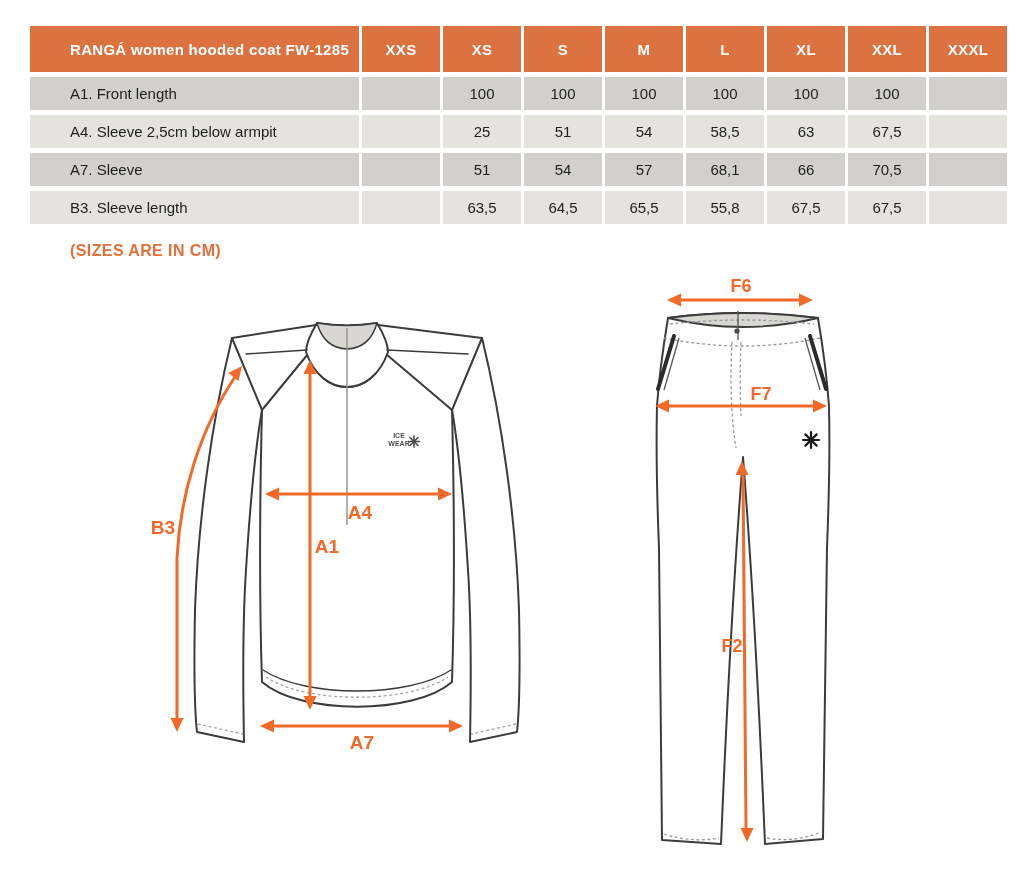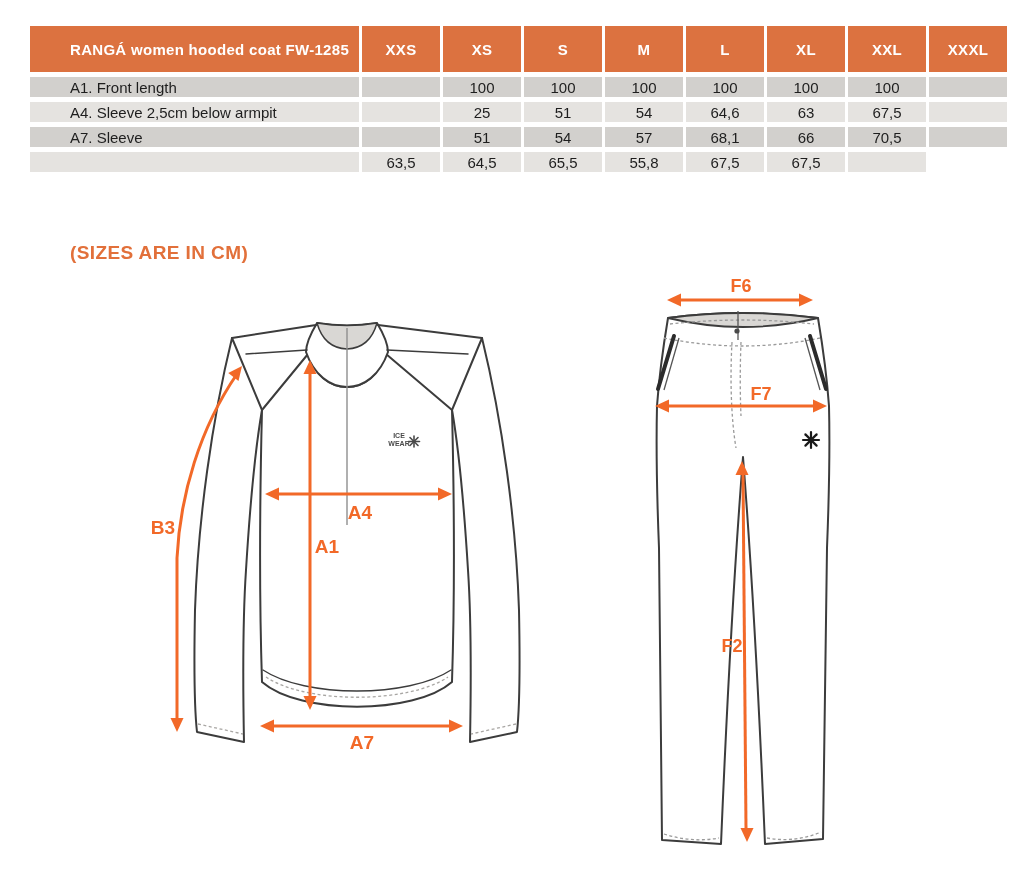--- a/index.html
+++ b/index.html
@@ -4,25 +4,25 @@
 <style>
   html,body{margin:0;padding:0;background:#fff;}
   .stage{position:relative;width:1034px;height:888px;background:#fff;
          font-family:"Liberation Sans",sans-serif;overflow:hidden;}
   .size-table{position:absolute;left:30px;top:26px;width:977px;display:grid;
               grid-template-columns:329px repeat(8,1fr);column-gap:3px;row-gap:5px;}
   .cell{display:flex;align-items:center;justify-content:center;font-size:15px;
         color:var(--cell-text,#1E1E1E);}
   .th{height:46px;background:var(--header-bg,#DC7240);color:var(--header-text,#fff);
       font-weight:bold;letter-spacing:.3px;}
-  .td{height:20px;}
+  .td{height:33px;}
   .lab{justify-content:flex-start;padding-left:40px;box-sizing:border-box;}
   .dark{background:var(--row-dark,#D2D0CD);}
   .light{background:var(--row-light,#E5E3E0);}
-  .note{position:absolute;left:70px;top:242px;font-size:19px;font-weight:bold;
+  .note{position:absolute;left:70px;top:242px;font-size:16px;font-weight:bold;
         letter-spacing:.4px;color:var(--note-text,#E2703A);}
   svg.diagram{position:absolute;}
   .mlabel{font-weight:bold;font-size:19px;fill:var(--arrow,#F26928);
           font-family:"Liberation Sans",sans-serif;}
   .mlabel-sm{font-weight:bold;font-size:18px;fill:var(--arrow,#F26928);
           font-family:"Liberation Sans",sans-serif;}
   .aline{stroke:var(--arrow,#F26928);stroke-width:3;fill:none;}
   .ahead{fill:var(--arrow,#F26928);stroke:none;}
 </style>
 </head>
@@ -50,35 +50,36 @@
     <div class="cell td dark">100</div>
     <div class="cell td dark">100</div>
     <div class="cell td dark">100</div>
     <div class="cell td dark"></div>
 
     <div class="cell td light lab">A4. Sleeve 2,5cm below armpit</div>
     <div class="cell td light"></div>
     <div class="cell td light">25</div>
     <div class="cell td light">51</div>
     <div class="cell td light">54</div>
-    <div class="cell td light">64,6</div>
+    <div class="cell td light">58,5</div>
     <div class="cell td light">63</div>
     <div class="cell td light">67,5</div>
     <div class="cell td light"></div>
 
     <div class="cell td dark lab">A7. Sleeve</div>
     <div class="cell td dark"></div>
     <div class="cell td dark">51</div>
     <div class="cell td dark">54</div>
     <div class="cell td dark">57</div>
     <div class="cell td dark">68,1</div>
     <div class="cell td dark">66</div>
     <div class="cell td dark">70,5</div>
     <div class="cell td dark"></div>
 
+    <div class="cell td light lab">B3. Sleeve length</div>
     <div class="cell td light"></div>
     <div class="cell td light">63,5</div>
     <div class="cell td light">64,5</div>
     <div class="cell td light">65,5</div>
     <div class="cell td light">55,8</div>
     <div class="cell td light">67,5</div>
     <div class="cell td light">67,5</div>
     <div class="cell td light"></div>
   </div>
 

